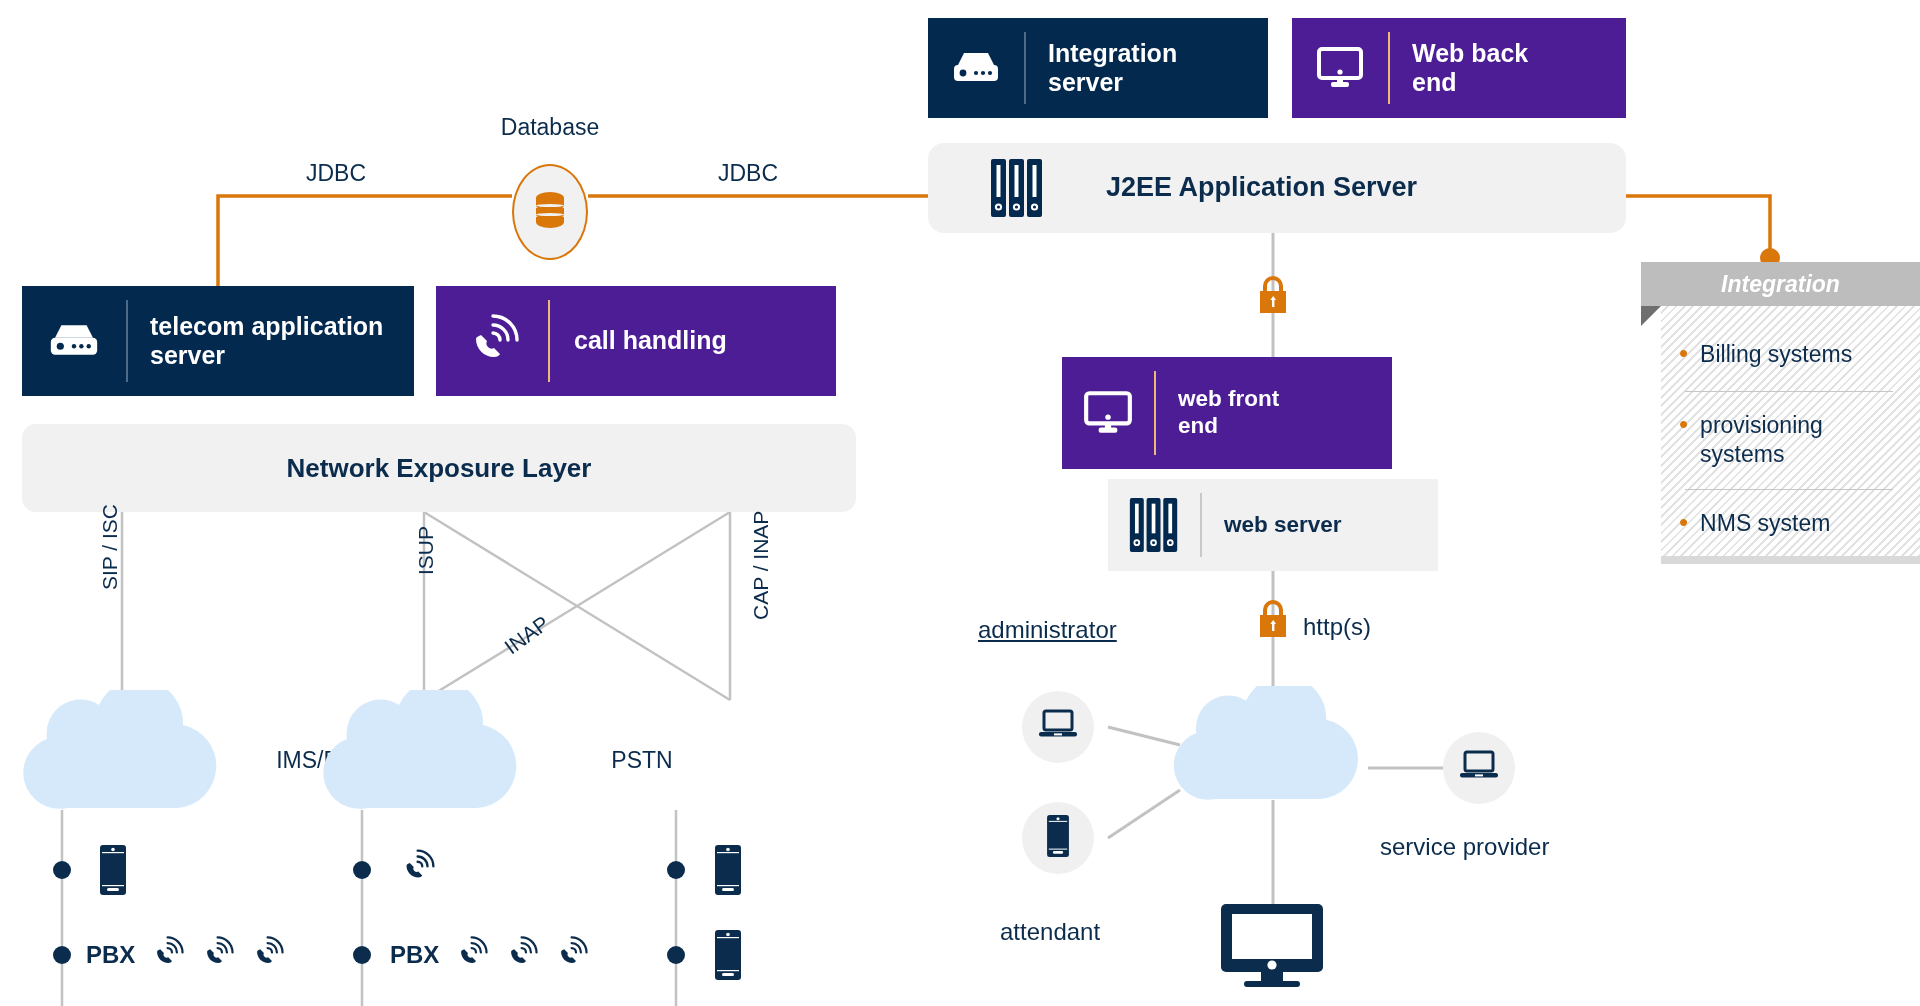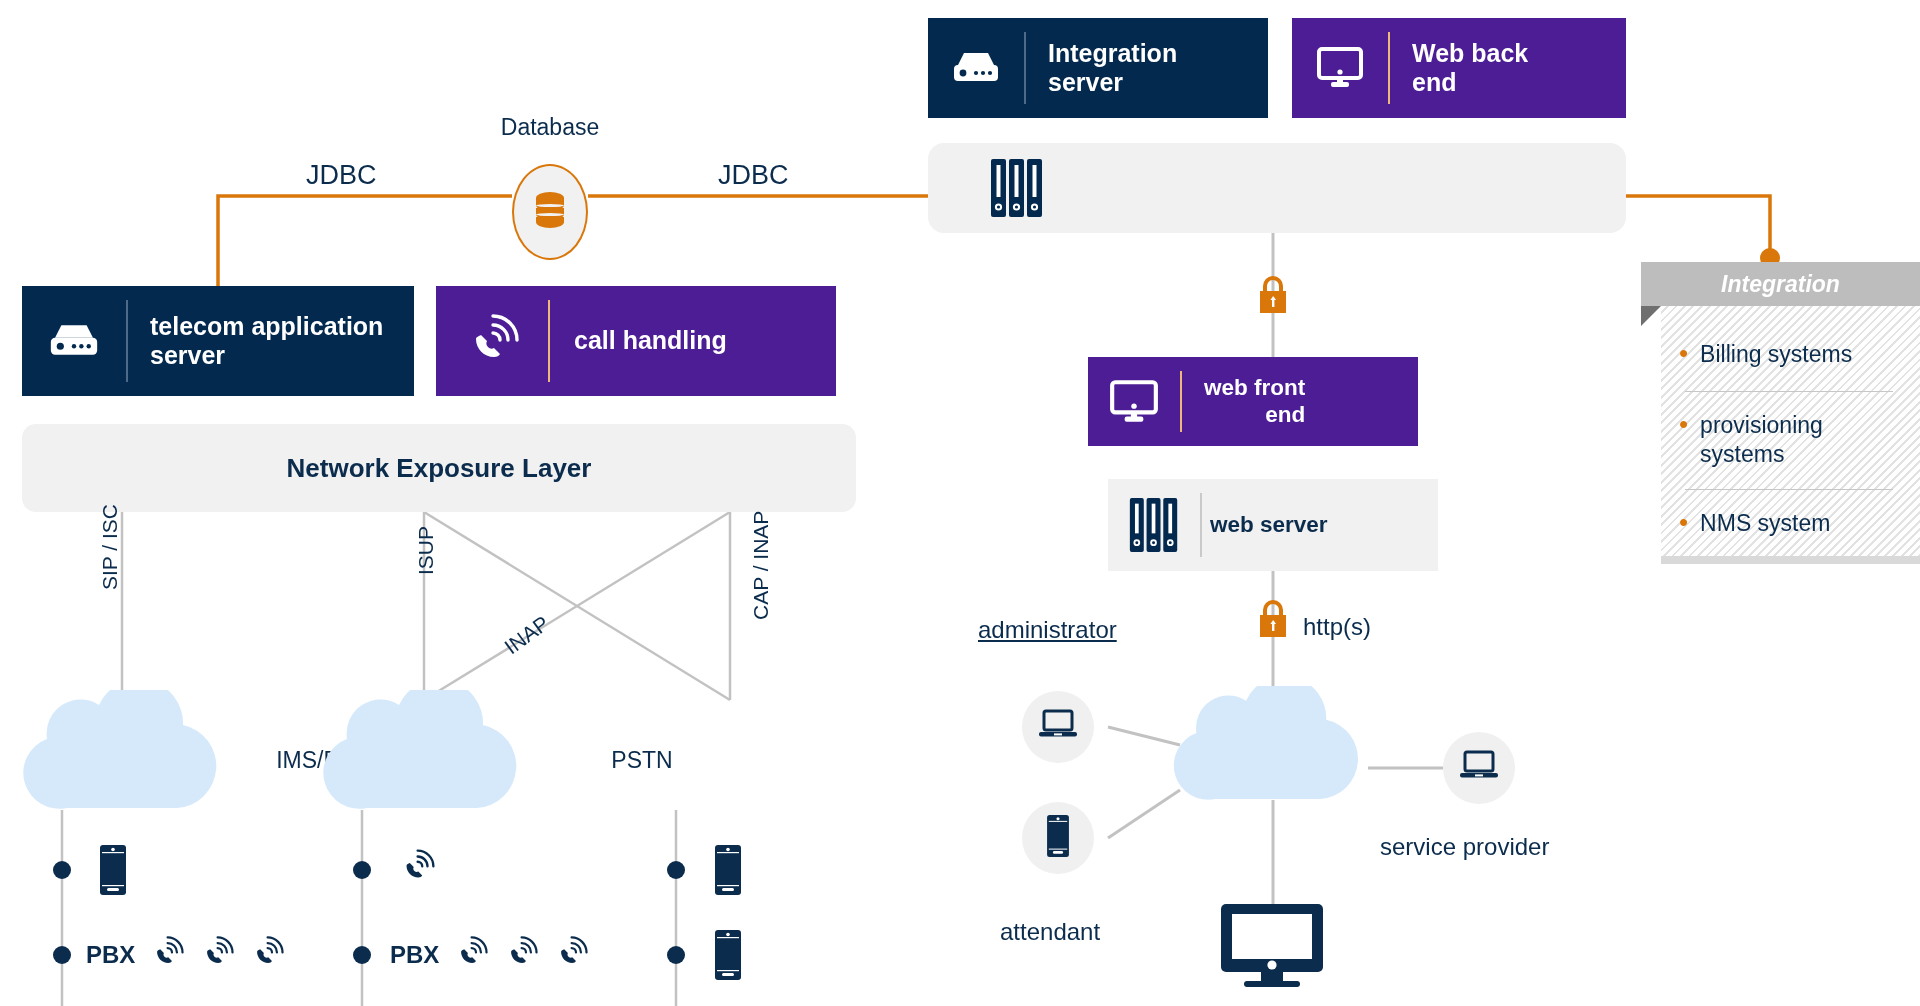--- a/index.html
+++ b/index.html
@@ -27,34 +27,34 @@
   
   #tile-integration-server{left:928px;top:18px;width:340px;height:100px;}
   #tile-web-back-end{left:1292px;top:18px;width:334px;height:100px;}
   #tile-j2ee{left:928px;top:143px;width:698px;height:90px;border-radius:16px;}
   #tile-j2ee .lbl{font-size:27px;}
   #tile-telecom{left:22px;top:286px;width:392px;height:110px;}
   #tile-call-handling{left:436px;top:286px;width:400px;height:110px;}
   #tile-nel{left:22px;top:424px;width:834px;height:88px;border-radius:14px;
             justify-content:center;}
   #tile-nel .lbl{font-size:26px;}
-  #tile-web-front-end{left:1088px;top:357px;width:330px;height:89px;text-align:right;}
+  #tile-web-front-end{left:1062px;top:357px;width:330px;height:112px;}
   #tile-web-server{left:1108px;top:479px;width:330px;height:92px;}
 
   .lbl-22{font-size:22.5px;}
   .lbl-25{font-size:25px;}
 
   
   #db-wrap{position:absolute;left:512px;top:164px;width:76px;height:96px;}
   #db-ellipse{position:absolute;inset:0;border:2px solid #d9770a;border-radius:50%;
               background:#f1f1f1;box-sizing:border-box;}
   #db-label{position:absolute;left:455px;top:114px;width:190px;text-align:center;
             font-size:23px;font-weight:normal;color:#0b2c4d;}
 
-  .edge-label{position:absolute;font-size:27px;color:#0b2c4d;white-space:nowrap;}
+  .edge-label{position:absolute;font-size:23px;color:#0b2c4d;white-space:nowrap;}
   #lbl-jdbc-left{left:306px;top:160px;}
   #lbl-jdbc-right{left:718px;top:160px;}
   #lbl-https{left:1303px;top:613px;font-size:24px;}
 
   
   .vlabel{position:absolute;font-size:21px;color:#0b2c4d;white-space:nowrap;
           transform-origin:0 0;transform:rotate(-90deg);}
   #v-sip{left:98px;top:590px;}
   #v-isup{left:414px;top:575px;}
   #v-capinap{left:749px;top:620px;}
@@ -186,20 +186,21 @@
           <circle cx="27.5" cy="50" r="3.6"></circle>
           <circle cx="45.5" cy="50" r="3.6"></circle>
         </g>
         <g fill="#03294f">
           <circle cx="9.5" cy="50" r="1.6"></circle>
           <circle cx="27.5" cy="50" r="1.6"></circle>
           <circle cx="45.5" cy="50" r="1.6"></circle>
         </g>
       </svg>
     </span>
+    <span class="lbl">J2EE Application Server</span>
   </div>
 
   <div id="db-label">Database</div>
   <div id="db-wrap">
     <div id="db-ellipse"></div>
     <span style="position:absolute;left:50%;top:50%;transform:translate(-50%,-50%);">
       <svg width="34" height="38" viewBox="0 0 34 38">
         <g fill="#d9770a">
           <ellipse cx="17" cy="7" rx="14" ry="6"></ellipse>
           <rect x="3" y="7" width="28" height="7"></rect>
@@ -283,21 +284,21 @@
           <circle cx="45.5" cy="50" r="3.6"></circle>
         </g>
         <g fill="#03294f">
           <circle cx="9.5" cy="50" r="1.6"></circle>
           <circle cx="27.5" cy="50" r="1.6"></circle>
           <circle cx="45.5" cy="50" r="1.6"></circle>
         </g>
       </svg>
     </span>
     <span class="divider"></span>
-    <span class="lbl lbl-22" style="margin-left:8px;">web server</span>
+    <span class="lbl lbl-22" style="margin-left:22px;">web server</span>
   </div>
 
   <div class="padlock" style="left:1255px;top:272px;">
     <svg width="36" height="44" viewBox="0 0 36 44">
       <path d="M10 19 v-5 a8 8 0 0 1 16 0 v5" fill="none" stroke="#d9770a" stroke-width="4"></path>
       <rect x="5" y="19" width="26" height="22" fill="#d9770a"></rect>
       <rect x="17" y="26" width="2.4" height="9" fill="#fff"></rect>
       <polygon points="18.2,24 21,28 15.4,28" fill="#fff"></polygon>
     </svg>
   </div>

